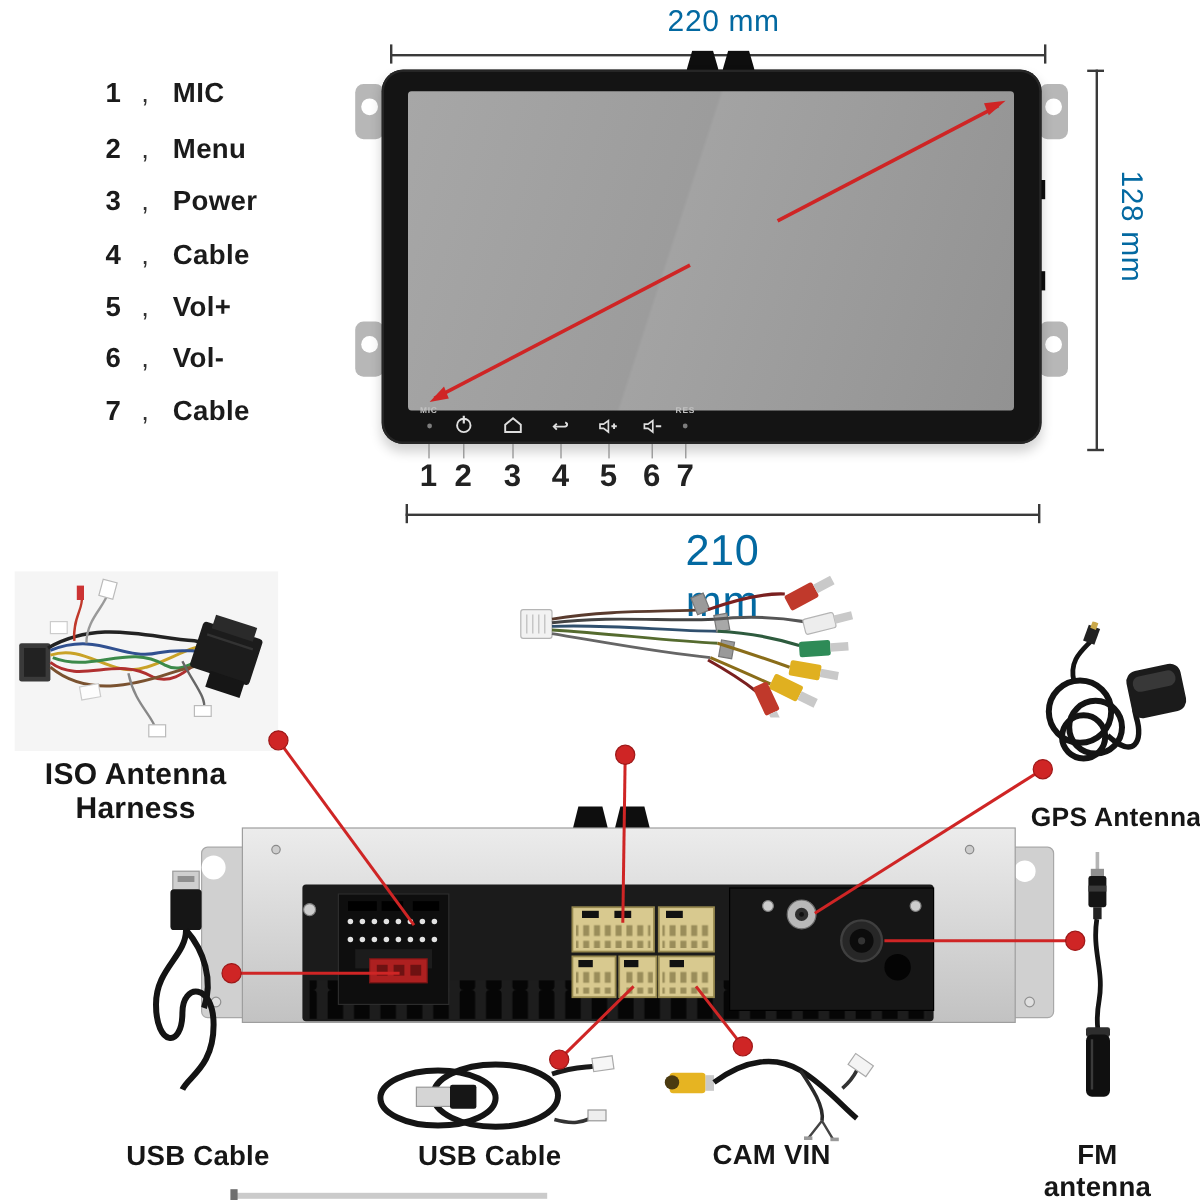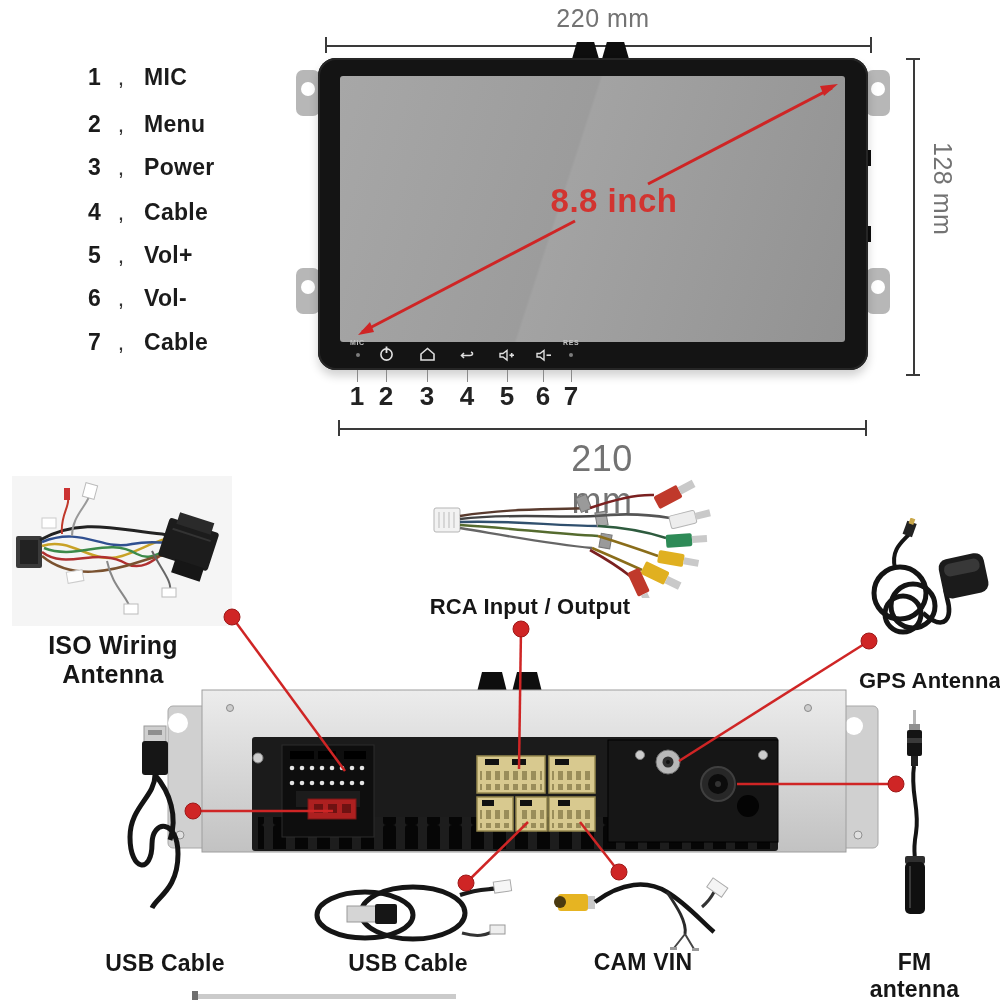--- a/index.html
+++ b/index.html
@@ -8,21 +8,21 @@
   
   .legend-row{position:absolute;left:88px;display:flex;align-items:baseline;font-size:23px;font-weight:700;color:#1b1b1b;}
   .legend-row .num{width:22px;text-align:left;}
   .legend-row .comma{width:22px;text-align:center;font-weight:400;color:#333;}
   .legend-row .lbl{margin-left:12px;font-weight:600;letter-spacing:.3px;}
   
   .dim-line-h{position:absolute;height:0;border-top:2px solid #3a3a3a;}
   .dim-line-v{position:absolute;width:0;border-left:2px solid #3a3a3a;}
   .tick-v{position:absolute;width:0;height:16px;border-left:2px solid #3a3a3a;}
   .tick-h{position:absolute;width:14px;height:0;border-top:2px solid #3a3a3a;}
-  .dim-label{position:absolute;font-size:25px;color:#737373;font-weight:400;letter-spacing:.5px;}
+  .dim-label{position:absolute;font-size:25px;color:#0369a1;font-weight:400;letter-spacing:.5px;}
   .dim-label.vert{writing-mode:vertical-rl;}
   
   .ear{position:absolute;width:24px;height:46px;background:#b7b7b7;border-radius:7px;}
   .ear .hole{position:absolute;left:5px;top:12px;width:14px;height:14px;border-radius:50%;background:#fff;}
   .side-nub{position:absolute;width:8px;height:16px;background:#0d0d0d;}
   .top-tab{position:absolute;width:27px;height:17px;background:#0e0e0e;clip-path:polygon(18% 0,82% 0,100% 100%,0 100%);}
   #bezel{position:absolute;left:318px;top:58px;width:550px;height:312px;background:#141414;border-radius:18px;
          box-shadow:inset 0 0 0 2px #262626, 0 6px 10px rgba(0,0,0,.18);}
   #screen{position:absolute;left:22px;top:18px;width:505px;height:266px;border-radius:3px;
           background:linear-gradient(108deg,#a7a7a7 0%,#9c9c9c 44%,#a3a3a3 44.5%,#929292 100%);}
@@ -133,21 +133,20 @@
       <line x1="13.7" y1="6" x2="13.7" y2="10.4" stroke="#dedede" stroke-width="1.6"></line>
     </svg>
     <svg class="bezel-icon" style="left:217px;top:289px;" viewBox="0 0 17 17">
       <path d="M2,6.5 L5,6.5 L9,3.5 L9,13 L5,10 L2,10 Z" fill="none" stroke="#dedede" stroke-width="1.4"></path>
       <line x1="11.5" y1="8.2" x2="16" y2="8.2" stroke="#dedede" stroke-width="1.6"></line>
     </svg>
     <div class="bezel-tiny" style="left:245px;top:281px;">RES</div>
     <div class="bezel-dot" style="left:251px;top:295px;"></div>
   </div>
 
-  <div class="screen-size">8.8 inch</div>
 
   <div class="leader" style="left:357px;"></div>
   <div class="leader" style="left:386px;"></div>
   <div class="leader" style="left:427px;"></div>
   <div class="leader" style="left:467px;"></div>
   <div class="leader" style="left:507px;"></div>
   <div class="leader" style="left:543px;"></div>
   <div class="leader" style="left:571px;"></div>
   <div class="btn-num" style="left:357px;">1</div>
   <div class="btn-num" style="left:386px;">2</div>
@@ -391,22 +390,21 @@
     <rect x="19" y="16" width="11" height="6" fill="#8f8f8f"></rect>
     <rect x="17" y="22" width="15" height="26" rx="2" fill="#141414"></rect>
     <rect x="17" y="30" width="15" height="5" fill="#3a3a3a"></rect>
     <rect x="21" y="48" width="7" height="10" fill="#222"></rect>
     <path d="M24,58 C20,85 30,100 26,125 C23,142 25,148 25,152" fill="none" stroke="#141414" stroke-width="4"></path>
     <rect x="15" y="148" width="20" height="8" rx="2" fill="#2e2e2e"></rect>
     <rect x="15" y="154" width="20" height="52" rx="5" fill="#101010"></rect>
     <line x1="20" y1="158" x2="20" y2="200" stroke="#3a3a3a" stroke-width="2"></line>
   </svg>
 
-  <div class="acc-label" style="left:8px;top:631px;width:210px;font-size:25px;">ISO Wiring Antenna</div>
-  <div class="acc-label" style="left:420px;top:594px;width:220px;font-size:22px;">RCA Input / Output</div>
+  <div class="acc-label" style="left:8px;top:631px;width:210px;font-size:25px;">ISO Antenna Harness</div>
   <div class="acc-label" style="left:855px;top:668px;width:150px;font-size:22px;">GPS Antenna</div>
   <div class="acc-label" style="left:105px;top:950px;width:120px;">USB Cable</div>
   <div class="acc-label" style="left:345px;top:950px;width:126px;">USB Cable</div>
   <div class="acc-label" style="left:583px;top:949px;width:120px;">CAM VIN</div>
   <div class="acc-label" style="left:852px;top:949px;width:125px;">FM antenna</div>
 
   <div id="bottom-strip"></div>
   <div id="bottom-strip-cap"></div>
 
   <svg id="overlay" width="1000" height="1000" viewBox="0 0 1000 1000">

